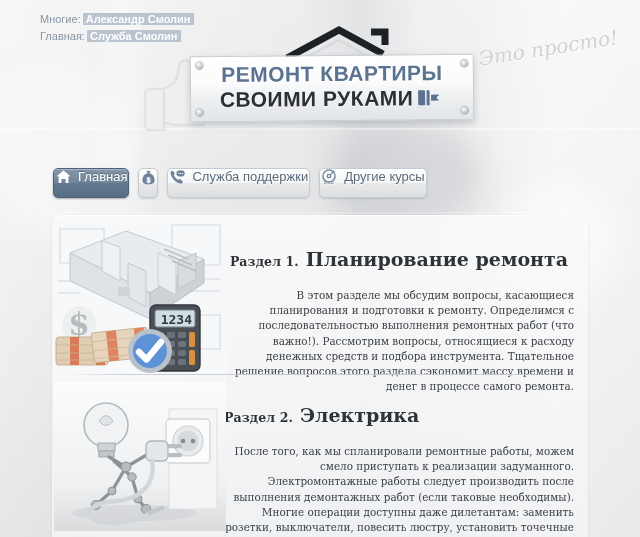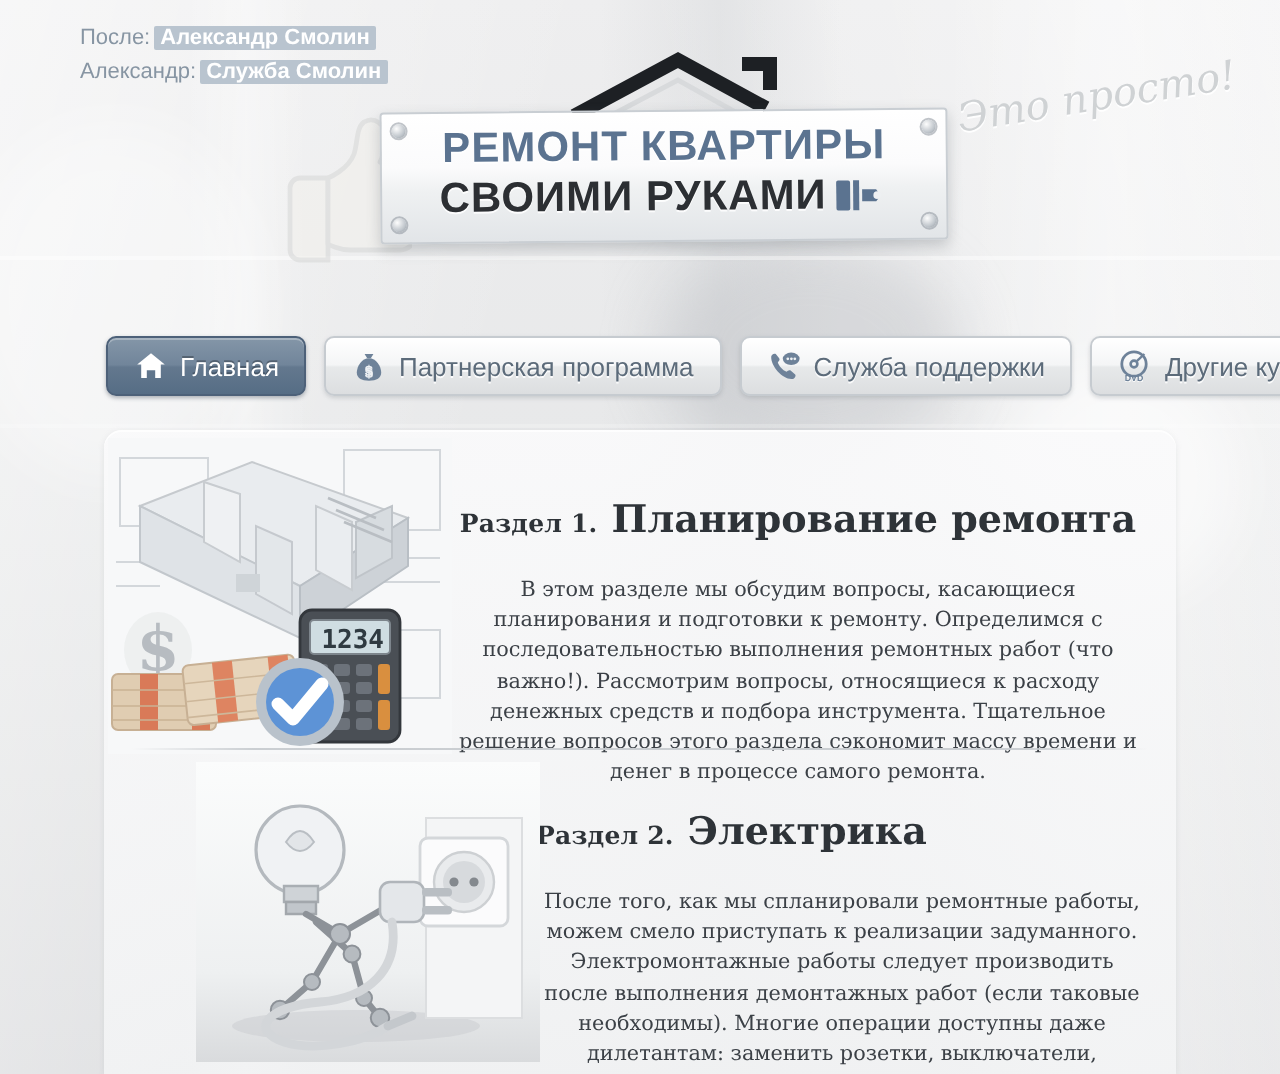--- a/index.html
+++ b/index.html
@@ -68,21 +68,21 @@
     position:absolute;left:478px;top:36px;
     font-family:"DejaVu Serif",serif;font-style:italic;font-size:20px;
     color:#cfd2d4;transform:rotate(-9deg);
     text-shadow:0 1px 0 rgba(255,255,255,.9);
     white-space:nowrap;
   }
 
   
   #nav{position:absolute;left:53px;top:168px;display:flex;gap:9px;align-items:center;}
   .navbtn{
-    display:flex;align-items:center;gap:7px;height:28px;padding:0 13px;
+    display:flex;align-items:flex-start;gap:7px;height:28px;padding:0 1px;
     border-radius:5px;font-size:13px;white-space:nowrap;cursor:pointer;
     background:linear-gradient(180deg,#ffffff 0%,#f4f5f6 48%,#e7e9ea 52%,#dcdee0 100%);
     border:1px solid #c6cbd0;color:#5c6b7a;
     box-shadow:0 1px 2px rgba(120,126,133,.28), inset 0 1px 0 rgba(255,255,255,.9);
     text-shadow:0 1px 0 rgba(255,255,255,.85);
   }
   .navbtn.active{
     background:linear-gradient(180deg,#8496a8 0%,#71859a 48%,#63788e 52%,#566d85 100%);
     border:1px solid #4d6179;color:#ffffff;text-shadow:0 -1px 0 rgba(0,0,0,.28);
     box-shadow:0 1px 2px rgba(80,92,105,.45), inset 0 1px 0 rgba(255,255,255,.30);
@@ -100,21 +100,21 @@
   .sec-img{flex:none;width:172px;position:relative;}
   .sec-body{flex:1;padding-right:14px;}
   .sec-title{
     font-family:"DejaVu Serif",serif;color:#2e3338;margin:0;
     white-space:nowrap;
   }
   .sec-title .num{font-size:12.5px;letter-spacing:.1px;}
   .sec-title .name{font-size:19px;margin-left:7px;}
   .sec-text{
     font-family:"DejaVu Serif",serif;font-size:10.4px;line-height:15.2px;
-    color:#3b4046;text-align:center;margin:0;
+    color:#3b4046;text-align:right;margin:0;
   }
   .divider{position:absolute;left:14px;right:14px;height:1px;
     background:linear-gradient(90deg,rgba(205,208,211,0),rgba(200,204,208,.95) 12%,rgba(200,204,208,.95) 88%,rgba(205,208,211,0));}
 </style>
 </head>
 <body>
 
 <div id="page">
   <div class="bgstripe s1"></div>
   <div class="bgstripe s2"></div>
@@ -127,24 +127,24 @@
 
   <svg class="thumb" viewBox="0 0 66 76">
     <path d="M24 74 H10 a5 5 0 0 1-5-5 V38 a5 5 0 0 1 5-5 h14 z" fill="#f2f0ec" stroke="#d6d7d6" stroke-width="2.4"></path>
     <path d="M24 33 c0 0 10-4 13-12 c2-6 1-13 5-16 c5-3 11 1 11 8 c0 6-3 12-3 12 h12
              c4 0 7 3 7 7 c0 4-3 6-3 6 c3 1 4 3 4 6 c0 3-3 5-3 5 c2 1 3 3 3 5 c0 3-2 5-5 5
              c2 1 2 3 2 4 c0 3-3 6-7 6 H35 c-6 0-11-3-11-3 z" fill="#f2f0ec" stroke="#d6d7d6" stroke-width="2.4" stroke-linejoin="round"></path>
   </svg>
 
   <div id="authorblock">
     <div class="row">
-      <span class="lbl">После:</span><span class="val">Александр Смолин</span>
+      <span class="lbl">Многие:</span><span class="val">Александр Смолин</span>
     </div>
     <div class="row">
-      <span class="lbl">Александр:</span><span class="val">Служба Смолин</span>
+      <span class="lbl">Главная:</span><span class="val">Служба Смолин</span>
     </div>
   </div>
 
   <svg id="rooflogo" viewBox="0 0 112 34">
     <path d="M4 32 L56 4 L100 28" fill="none" stroke="#1d2024" stroke-width="7" stroke-linejoin="miter"></path>
     <path d="M88 6 h14 v13" fill="none" stroke="#1d2024" stroke-width="7"></path>
     <path d="M20 33 L56 14 L90 33" fill="none" stroke="#d8dadc" stroke-width="2.5"></path>
   </svg>
 
   <div id="sign">
@@ -180,21 +180,20 @@
     </div>
 
     <div class="navbtn">
       <span class="ico">
         <svg width="15" height="15" viewBox="0 0 15 15">
           <path d="M5.3 1 h4.4 l-1.3 2.1 h-1.8 z" fill="#6e8299"></path>
           <path d="M7.5 3.1 C11 3.1 13.6 7 13.6 10.3 C13.6 13 11.3 14.4 7.5 14.4 C3.7 14.4 1.4 13 1.4 10.3 C1.4 7 4 3.1 7.5 3.1 z" fill="#6e8299"></path>
           <text x="7.5" y="12" font-size="7.5" font-weight="bold" text-anchor="middle" fill="#eef1f4" font-family="Liberation Sans,sans-serif">$</text>
         </svg>
       </span>
-      <span>Партнерская программа</span>
     </div>
 
     <div class="navbtn">
       <span class="ico">
         <svg width="16" height="15" viewBox="0 0 16 15">
           <path d="M1.6 2.4 C1.6 1.4 3 0.4 3.9 1 L5.6 3.1 C6.2 3.9 5.3 4.6 4.9 5.1 C5.4 6.9 7.3 9.1 9.3 9.9 C9.8 9.5 10.6 8.7 11.3 9.3 L13.6 11.2 C14.2 12 13.2 13.4 12.2 13.5 C7.6 14 1.4 7.3 1.6 2.4 z" fill="#6e8299"></path>
           <ellipse cx="11.6" cy="3.4" rx="4.2" ry="3.1" fill="#6e8299"></ellipse>
           <circle cx="9.9" cy="3.4" r=".7" fill="#eef1f4"></circle>
           <circle cx="11.7" cy="3.4" r=".7" fill="#eef1f4"></circle>
           <circle cx="13.4" cy="3.4" r=".7" fill="#eef1f4"></circle>
@@ -302,21 +301,21 @@
       </div>
       <div class="sec-body">
         <h2 class="sec-title" style="margin:28px 0 16px 0;text-align:center;">
           <span class="num">Раздел 1.</span><span class="name">Планирование ремонта</span>
         </h2>
         <p class="sec-text">В этом разделе мы обсудим вопросы, касающиеся планирования и подготовки к ремонту. Определимся с последовательностью выполнения ремонтных работ (что важно!). Рассмотрим вопросы, относящиеся к расходу денежных средств и подбора инструмента. Тщательное решение вопросов этого раздела сэкономит массу времени и денег в процессе самого ремонта.</p>
       </div>
       <div class="divider" style="bottom:0;"></div>
     </div>
 
-    <div class="section" style="height:162px;padding-left:44px;">
+    <div class="section" style="height:162px;">
       <div class="sec-img">
         <svg width="172" height="150" viewBox="0 0 172 150" style="position:absolute;left:2px;top:6px;">
           <defs>
             <linearGradient id="wallg" x1="0" y1="0" x2="0" y2="1">
               <stop offset="0%" stop-color="#fbfcfc"></stop>
                 <stop offset="70%" stop-color="#eef0f1"></stop>
               <stop offset="100%" stop-color="#d9dbdd"></stop>
             </linearGradient>
           </defs>
           <rect x="0" y="0" width="172" height="150" fill="url(#wallg)"></rect>

